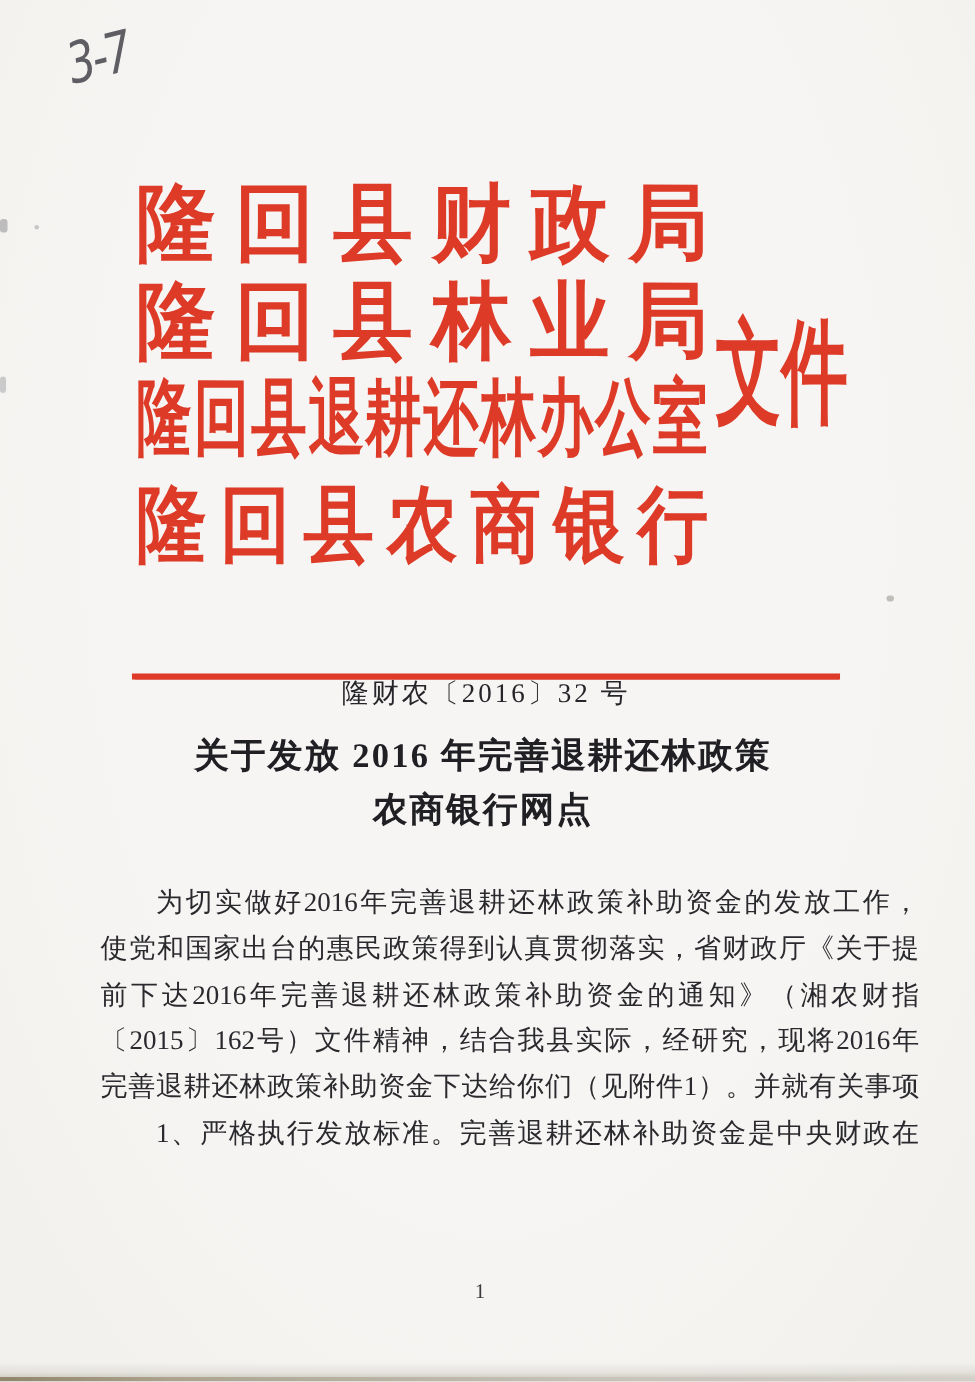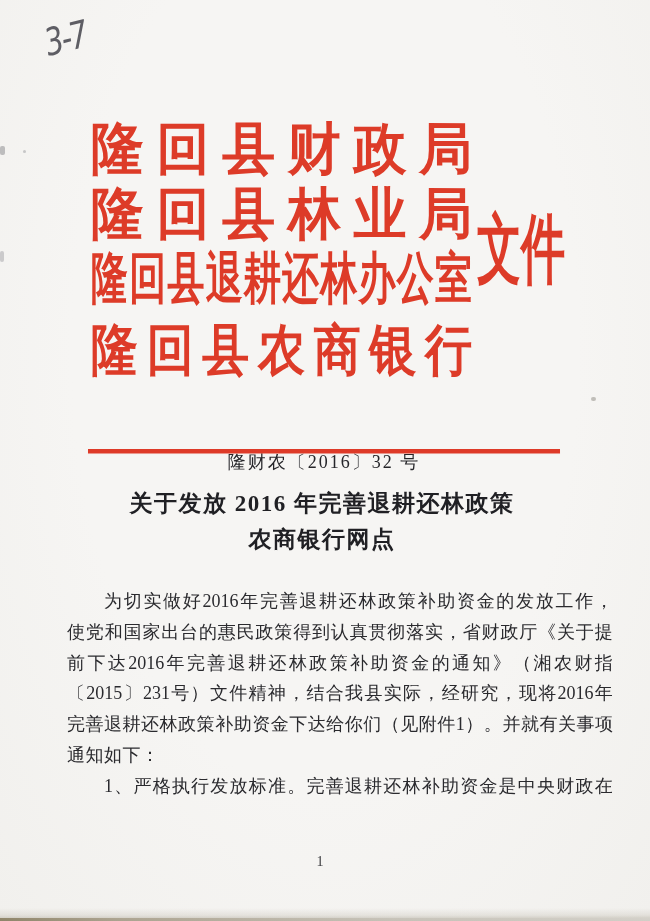--- a/index.html
+++ b/index.html
@@ -207,21 +207,21 @@
         <span>（</span>
         <span>湘</span>
         <span>农</span>
         <span>财</span>
         <span>指</span>
       </div>
     <div class="ln stretch">
         <span>〔</span>
         <span>2015</span>
         <span>〕</span>
-        <span>231</span>
+        <span>162</span>
         <span>号</span>
         <span>）</span>
         <span>文</span>
         <span>件</span>
         <span>精</span>
         <span>神</span>
         <span>，</span>
         <span>结</span>
         <span>合</span>
         <span>我</span>
@@ -263,21 +263,20 @@
         <span>1</span>
         <span>）</span>
         <span>。</span>
         <span>并</span>
         <span>就</span>
         <span>有</span>
         <span>关</span>
         <span>事</span>
         <span>项</span>
       </div>
-    <div class="ln">通知如下：</div>
     <div class="ln indent stretch">
         <span>1</span>
         <span>、</span>
         <span>严</span>
         <span>格</span>
         <span>执</span>
         <span>行</span>
         <span>发</span>
         <span>放</span>
         <span>标</span>

